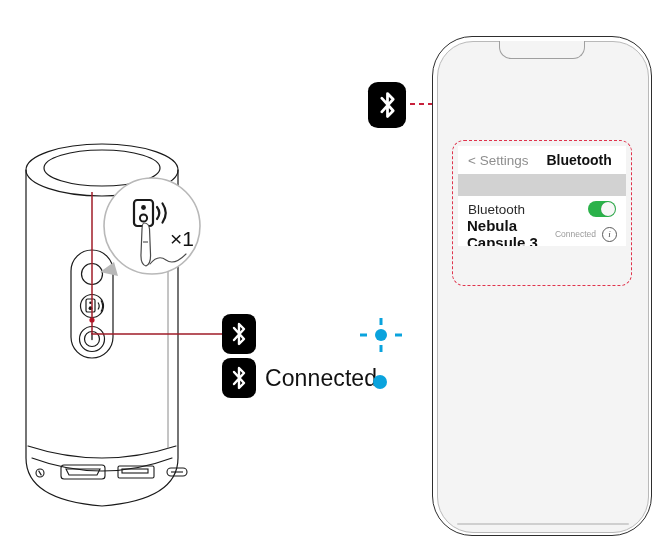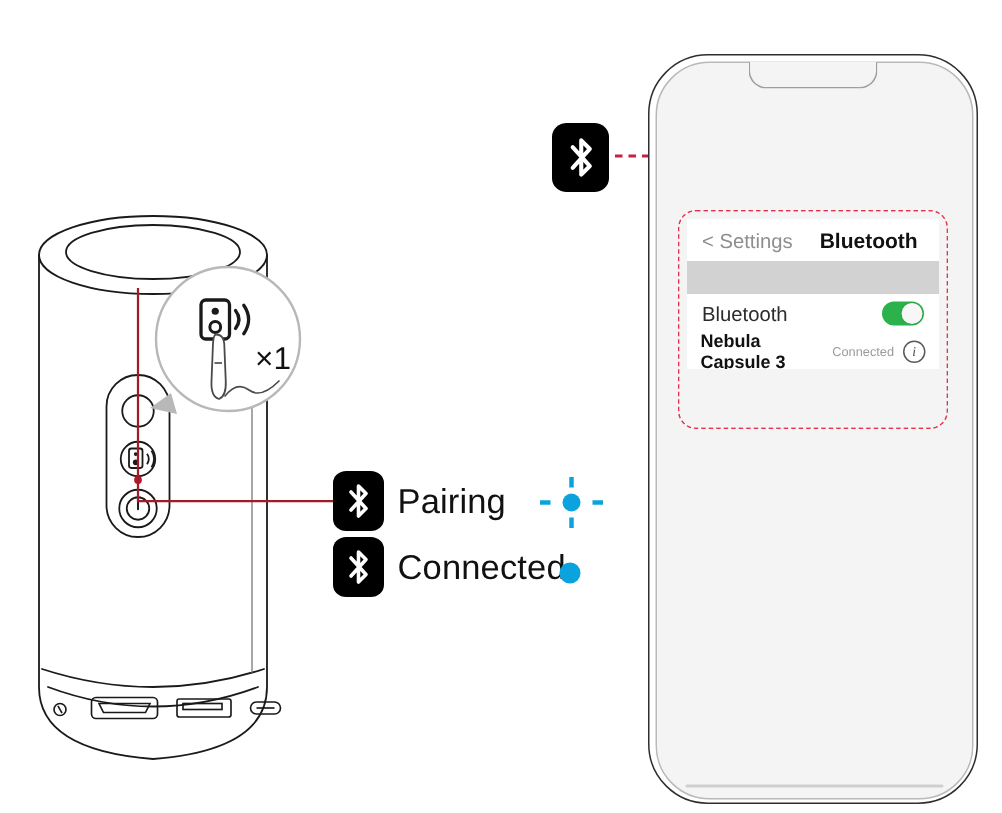--- a/index.html
+++ b/index.html
@@ -88,21 +88,21 @@
   }
   .row-section{
     height:22px;display:flex;align-items:center;padding:0 10px;
     box-sizing:border-box;background:#d2d2d2;
   }
   .section-label{font-size:13px;color:#2b2b2b;letter-spacing:.2px;}
   .row-device{
     height:24px;background:#fff;display:flex;align-items:center;
     justify-content:space-between;padding:0 9px;box-sizing:border-box;
   }
-  .device-name{font-size:12px;font-weight:bold;color:#111;}
+  .device-name{font-size:15px;font-weight:bold;color:#111;}
   .device-right{display:flex;align-items:center;gap:6px;}
   .device-status{font-size:8.5px;color:#9a9a9a;}
   .info-icon{
     width:13px;height:13px;border:1.1px solid #5a5a5a;border-radius:50%;
     display:flex;align-items:center;justify-content:center;
     font-size:9px;color:#4a4a4a;font-family:"Liberation Serif", serif;
     font-style:italic;line-height:1;
   }
   
   #panel-highlight{
@@ -208,21 +208,20 @@
   </svg>
 
   <div class="abs" id="legend">
 
     <div class="legend-row">
       <span class="bt-badge">
         <svg width="20" height="28" viewBox="0 0 20 28" xmlns="http://www.w3.org/2000/svg">
           <path d="M5 8 L15 19 L10 24 L10 4 L15 9 L5 20" fill="none" stroke="#ffffff" stroke-width="2.4" stroke-linecap="round" stroke-linejoin="round"></path>
         </svg>
       </span>
-      <span class="legend-label">Pairing</span>
     </div>
 
     <div class="legend-row">
       <span class="bt-badge">
         <svg width="20" height="28" viewBox="0 0 20 28" xmlns="http://www.w3.org/2000/svg">
           <path d="M5 8 L15 19 L10 24 L10 4 L15 9 L5 20" fill="none" stroke="#ffffff" stroke-width="2.4" stroke-linecap="round" stroke-linejoin="round"></path>
         </svg>
       </span>
       <span class="legend-label">Connected</span>
     </div>

